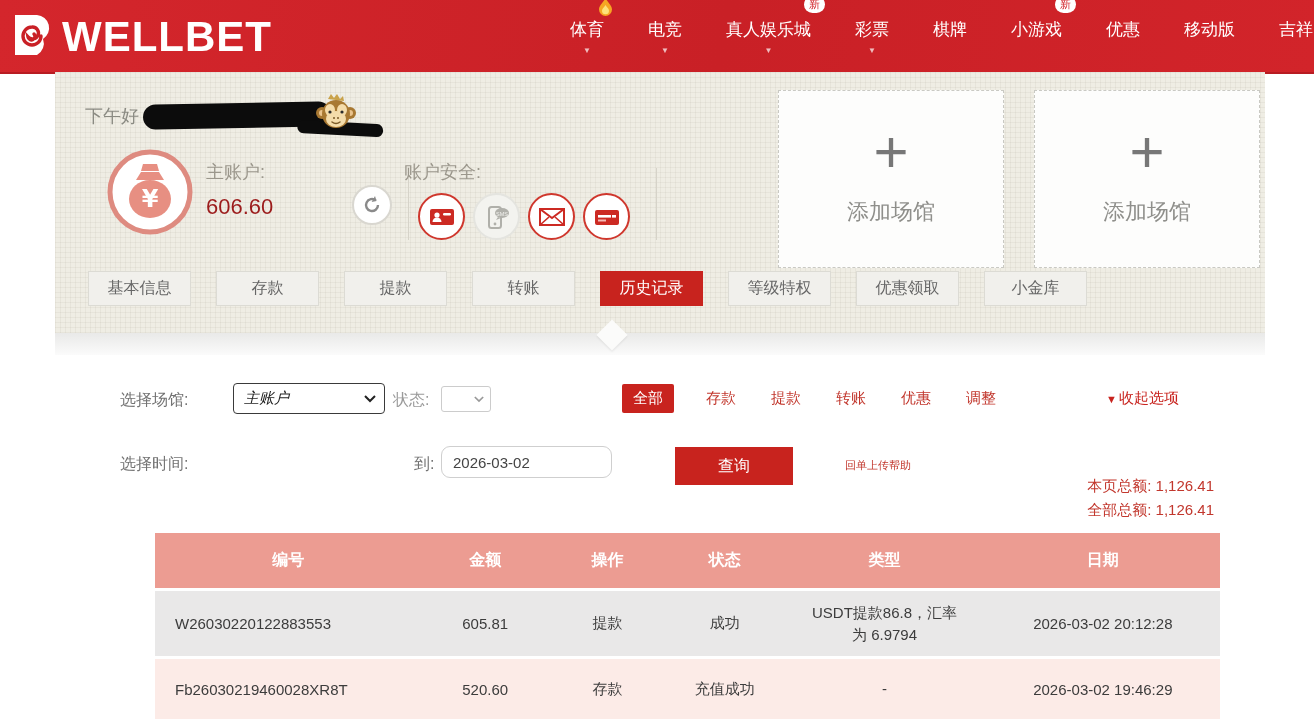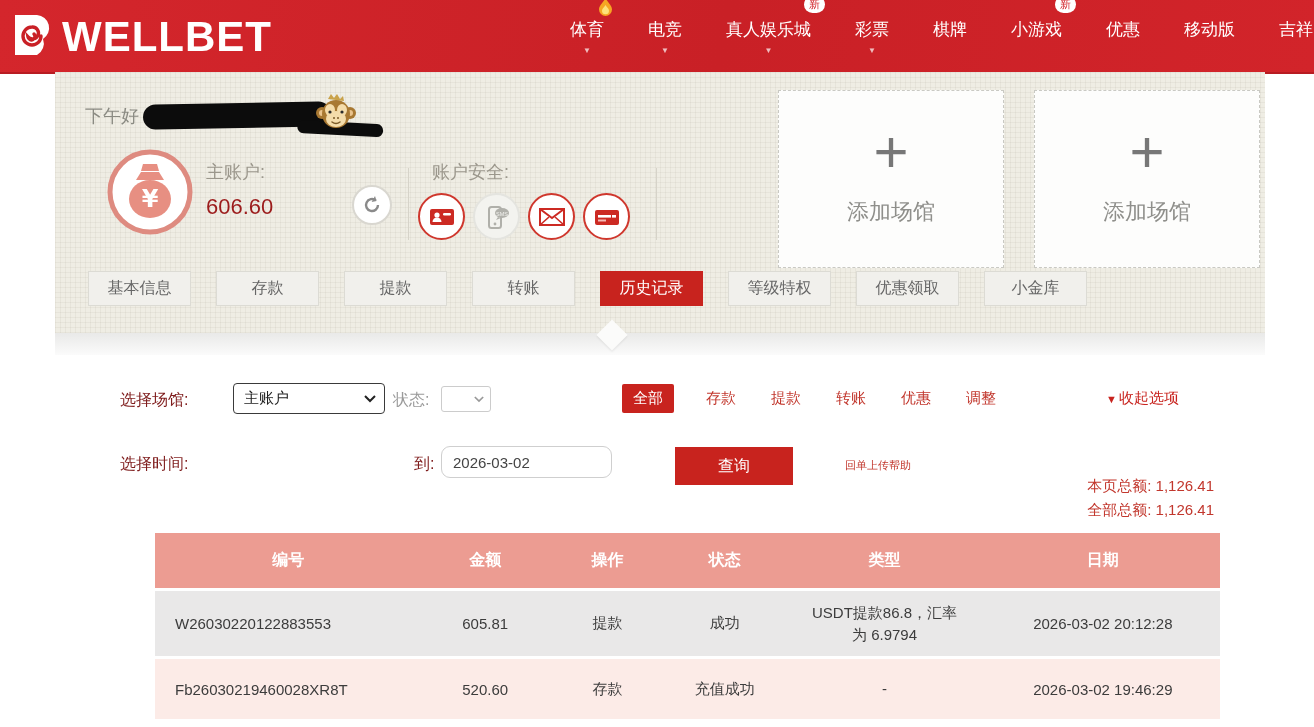--- a/index.html
+++ b/index.html
@@ -38,43 +38,43 @@
   .redact::after{content:"";position:absolute;right:-52px;bottom:-9px;width:86px;height:13px;
                  background:#0c0c0c;border-radius:7px;transform:rotate(4deg);}
   .monkey{position:relative;margin-left:-16px;z-index:2;}
 
   .bag-wrap{position:absolute;left:106px;top:148px;}
   .balance-label{position:absolute;left:206px;top:160px;font-size:18px;color:#9b978c;}
   .balance-value{position:absolute;left:206px;top:194px;font-size:22px;color:#9c1c1c;}
   .refresh{position:absolute;left:352px;top:185px;width:36px;height:36px;border-radius:50%;
            background:#fff;border:2px solid #d9d7d0;display:flex;align-items:center;justify-content:center;cursor:pointer;}
   .vdiv{position:absolute;width:1px;height:72px;background:#d6d3c9;top:168px;}
-  .security-label{position:absolute;left:432px;top:160px;font-size:18px;color:#9b978c;}
+  .security-label{position:absolute;left:404px;top:160px;font-size:18px;color:#9b978c;}
   .security-icons{position:absolute;left:418px;top:193px;display:flex;gap:8px;}
   .sec{width:47px;height:47px;border-radius:50%;background:#fff;border:2px solid #cf372d;
        display:flex;align-items:center;justify-content:center;cursor:pointer;box-sizing:border-box;}
   .sec.gray{border-color:#e4e4df;background:#f3f3ef;}
 
   .addbox{position:absolute;top:90px;width:226px;height:178px;background:#fdfdfc;
           border:1px dashed #c9c9c3;display:flex;flex-direction:column;align-items:center;
           justify-content:center;gap:24px;cursor:pointer;box-sizing:border-box;}
   .addbox .plus{font-size:60px;font-weight:200;color:#777;line-height:.7;}
   .addbox .addlabel{font-size:22px;color:#8f8f8b;}
 
   .tabs{position:absolute;left:88px;top:271px;display:flex;gap:25px;}
   .tab{width:103px;height:35px;display:flex;align-items:center;justify-content:center;
        font-size:16px;color:#666;background:#f1f0ec;border:1px solid #dcdbd4;cursor:pointer;box-sizing:border-box;}
   .tab.active{background:#c8231e;border-color:#c8231e;color:#fff;}
 
   
-  .flabel{position:absolute;font-size:16px;color:#7f1d1d;}
+  .flabel{position:absolute;font-size:16px;color:#737373;}
   .venue-select{position:absolute;left:233px;top:383px;width:152px;height:31px;background:#fff;
                 border:1px solid #3a3a3a;border-radius:4px;display:flex;align-items:center;
                 justify-content:space-between;padding:0 8px 0 10px;font-size:15px;color:#222;
-                box-sizing:border-box;cursor:pointer;}
+                box-sizing:border-box;cursor:pointer;font-style:italic;}
   .status-select{position:absolute;left:441px;top:386px;width:50px;height:26px;background:#fff;
                  border:1px solid #ccc;border-radius:3px;display:flex;align-items:center;
                  justify-content:flex-end;padding:0 6px;box-sizing:border-box;color:#999;cursor:default;}
   .chips{position:absolute;left:622px;top:384px;display:flex;align-items:center;}
   .chip{font-size:15px;color:#c2372d;margin-right:35px;cursor:pointer;white-space:nowrap;}
   .chip.active{background:#c8231e;color:#fff;padding:5px 11px;border-radius:2px;margin-right:32px;}
   .collapse{position:absolute;left:1106px;top:389px;font-size:15px;color:#c8231e;cursor:pointer;white-space:nowrap;}
   .collapse .tri{font-size:11px;margin-right:2px;}
 
   .date-input{position:absolute;top:446px;height:32px;background:#fff;border:1px solid #cfcfcf;

